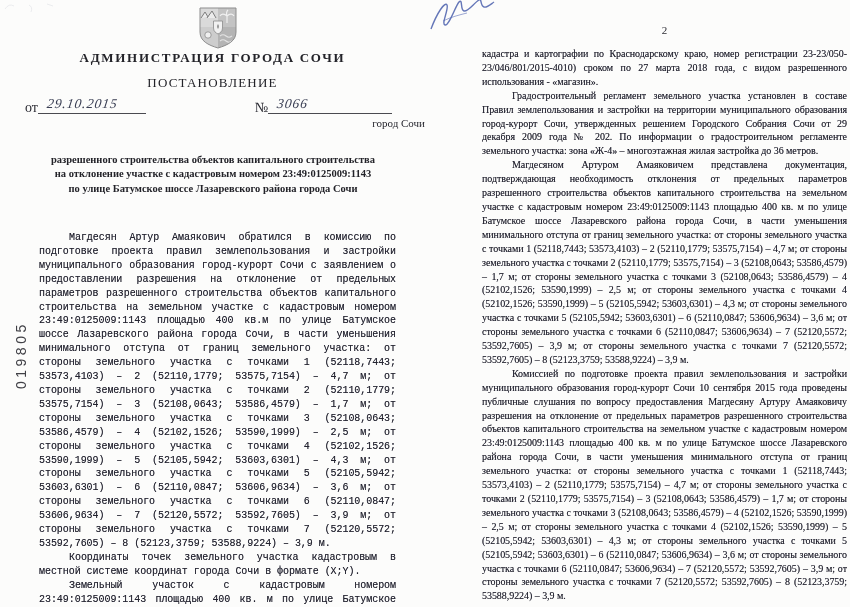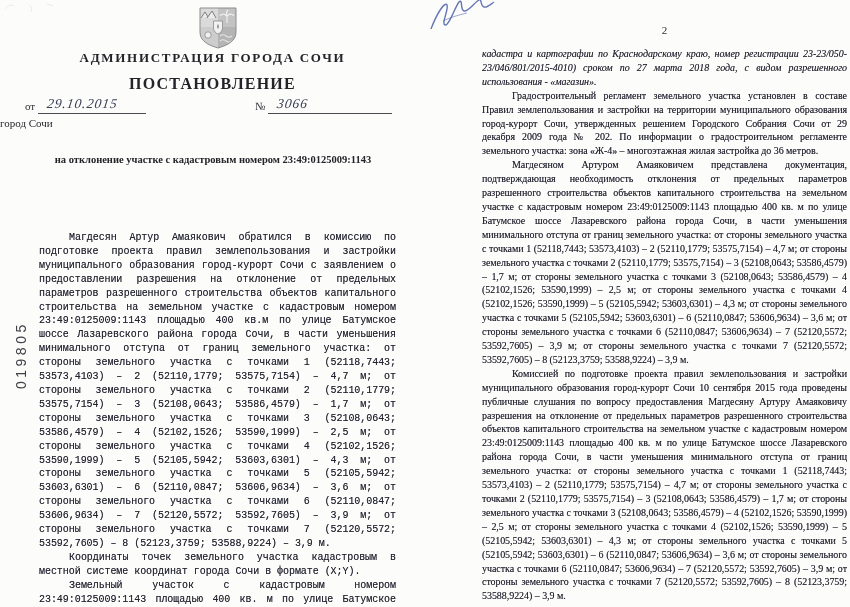--- a/index.html
+++ b/index.html
@@ -13,37 +13,37 @@
   .page-right{left:425px; width:425px;}
 
   
   .emblem{position:absolute; left:196px; top:7px; width:44px; height:42px;}
   .org{
     position:absolute; top:50px; left:0; width:425px; text-align:center;
     font-weight:bold; font-size:13px; letter-spacing:1.7px; color:#232329;
   }
   .doctype{
     position:absolute; top:75px; left:0; width:425px; text-align:center;
-    font-weight:bold; font-size:16px; letter-spacing:1.2px; color:#232329;
+    font-weight:normal; font-size:13px; letter-spacing:1.2px; color:#232329;
   }
-  .lbl{position:absolute; font-size:11px; color:#2b2b33;}
+  .lbl{position:absolute; font-size:14px; color:#2b2b33;}
   .lbl-ot{left:25px; top:100px;}
   .lbl-no{left:255px; top:100px;}
   .ufield{
     position:absolute; top:94px; height:19px;
     border-bottom:1.2px solid #4a4a50;
   }
   .u-date{left:38px; width:108px;}
   .u-num{left:268px; width:124px;}
   .hand{
     display:inline-block; padding-left:9px;
     font-style:italic; transform:skewX(-8deg);
     font-size:13.5px; letter-spacing:1px; color:#383d52;
   }
-  .city{position:absolute; top:117px; left:0; width:425px; text-align:left; font-size:11px;}
+  .city{position:absolute; top:117px; left:0; width:425px; text-align:right; font-size:11px;}
 
   
   .stamp{
     position:absolute; left:13px; top:389px;
     transform:rotate(-90deg); transform-origin:0 0;
     font-family:"Liberation Sans", sans-serif;
     font-size:14px; letter-spacing:3.5px; color:#404046;
     white-space:nowrap;
   }
 
@@ -57,21 +57,21 @@
 
   
   .body{
     position:absolute; text-align:justify;
     font-size:10px; line-height:13.9px; letter-spacing:-0.05px;
     color:#232330; text-shadow:0 0 0.25px rgba(35,35,48,0.55);
   }
   .page-left .body{top:231px; left:39px; width:357px;font-family:Liberation Mono, monospace;}
   .page-right .body{top:47px; left:57px; width:365px;}
   .body p{margin:0; text-indent:30px;}
-  .body p.noindent{text-indent:0;font-style:italic;}
+  .body p.noindent{text-indent:0;}
 
   .pagenum{
     position:absolute; top:24px; left:57px; width:365px;
     text-align:center; font-size:11px; color:#2b2b33;
   }
   .sig{position:absolute; left:-2px; top:-3px; width:82px; height:38px;}
   .pencil{position:absolute; left:2px; top:1px; width:60px; height:22px; opacity:.45;}
 </style>
 </head>
 <body>
@@ -115,21 +115,23 @@
     <span class="ufield u-date"><span class="hand">29.10.2015</span></span>
 
     <span class="lbl lbl-no">№</span>
     <span class="ufield u-num"><span class="hand">3066</span></span>
 
     <div class="city">город Сочи</div>
 
     <div class="stamp">019805</div>
 
     <div class="title">
+      <div>разрешенного строительства объектов капитального строительства</div>
       <div>на отклонение участке с кадастровым номером 23:49:0125009:1143</div>
+      <div>по улице Батумское шоссе Лазаревского района города Сочи</div>
     </div>
 
     <div class="body">
       <p>Магдесян Артур Амаякович обратился в комиссию по подготовке проекта правил землепользования и застройки муниципального образования город-курорт Сочи с заявлением о предоставлении разрешения на отклонение от предельных параметров разрешенного строительства объектов капитального строительства на земельном участке с кадастровым номером 23:49:0125009:1143 площадью 400 кв.м по улице Батумское шоссе Лазаревского района города Сочи, в части уменьшения минимального отступа от границ земельного участка: от стороны земельного участка с точками 1 (52118,7443; 53573,4103) – 2 (52110,1779; 53575,7154) – 4,7 м; от стороны земельного участка с точками 2 (52110,1779; 53575,7154) – 3 (52108,0643; 53586,4579) – 1,7 м; от стороны земельного участка с точками 3 (52108,0643; 53586,4579) – 4 (52102,1526; 53590,1999) – 2,5 м; от стороны земельного участка с точками 4 (52102,1526; 53590,1999) – 5 (52105,5942; 53603,6301) – 4,3 м; от стороны земельного участка с точками 5 (52105,5942; 53603,6301) – 6 (52110,0847; 53606,9634) – 3,6 м; от стороны земельного участка с точками 6 (52110,0847; 53606,9634) – 7 (52120,5572; 53592,7605) – 3,9 м; от стороны земельного участка с точками 7 (52120,5572; 53592,7605) – 8 (52123,3759; 53588,9224) – 3,9 м.</p>
       <p>Координаты точек земельного участка кадастровым в местной системе координат города Сочи в формате (X;Y).</p>
       <p>Земельный участок с кадастровым номером 23:49:0125009:1143 площадью  400 кв. м по улице Батумское шоссе Лазаревского района города Сочи принадлежит на праве аренды Магдесяну Артуру Амаяковичу (договор аренды земельного участка, предоставленного в пользование по результатам торгов от 27 марта 2015 года № 4900009825, зарегистрирован 17 апреля 2015 года Управлением Федеральной службы государственной регистрации,</p>
     </div>
   </section>
 
   <section class="page page-right">

